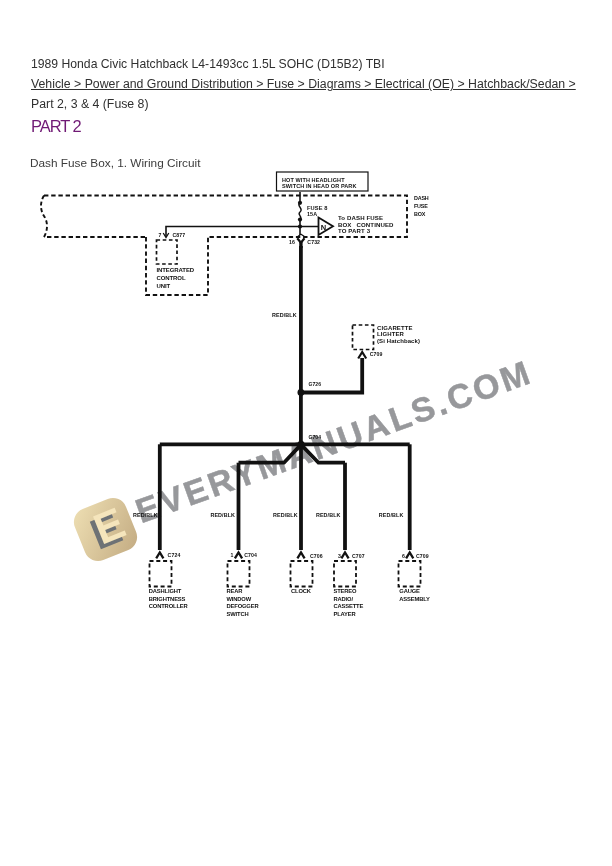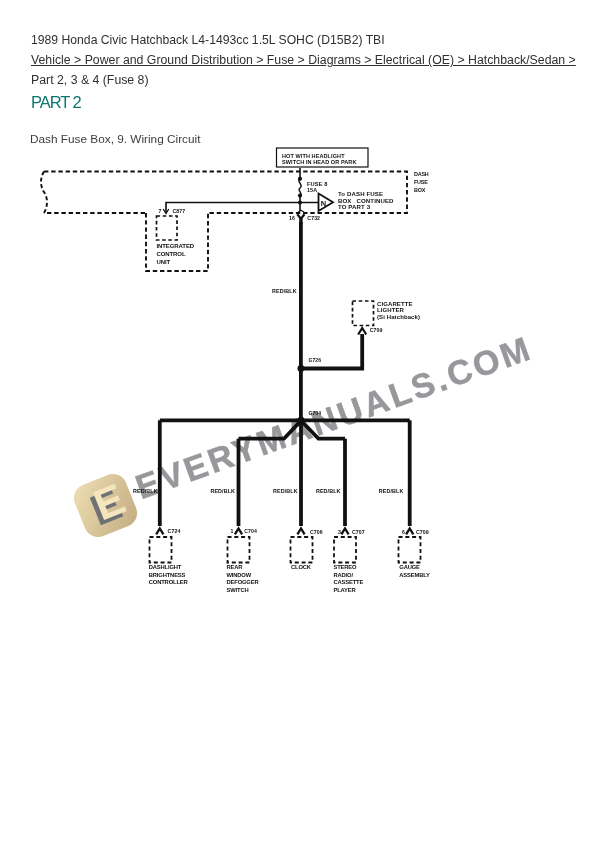--- a/index.html
+++ b/index.html
@@ -1,32 +1,32 @@
 <!DOCTYPE html>
 <html><head>
 <meta charset="utf-8">
 <style>
   html,body{margin:0;padding:0;background:#fff;}
   #page{position:relative;width:612px;height:618px;background:#fff;overflow:hidden;
-        font-family:"Liberation Sans", sans-serif;}
+        font-family:"Liberation Sans", sans-serif;margin-top:24px;}
   .hdr{position:absolute;left:31px;white-space:nowrap;color:#303030;}
   #t1{top:33px;font-size:12.2px;}
   #t2{top:53px;font-size:12.3px;text-decoration:underline;}
   #t3{top:73px;font-size:12.3px;}
-  #t4{top:93px;font-size:16.5px;letter-spacing:-1.05px;color:#0f766e;}
+  #t4{top:93px;font-size:16.5px;letter-spacing:-1.05px;color:#701a75;}
   #t5{top:132px;left:30px;font-size:11.8px;color:#3c3c3c;}
 </style>
 </head>
 <body>
 <div id="page">
   <div class="hdr" id="t1">1989 Honda Civic Hatchback L4-1493cc 1.5L SOHC (D15B2) TBI</div>
   <div class="hdr" id="t2">Vehicle &gt; Power and Ground Distribution &gt; Fuse &gt; Diagrams &gt; Electrical (OE) &gt; Hatchback/Sedan &gt;</div>
   <div class="hdr" id="t3">Part 2, 3 &amp; 4 (Fuse 8)</div>
   <div class="hdr" id="t4">PART 2</div>
-  <div class="hdr" id="t5">Dash Fuse Box, 9. Wiring Circuit</div>
+  <div class="hdr" id="t5">Dash Fuse Box, 1. Wiring Circuit</div>
 
   <svg id="diag" width="612" height="866" viewBox="0 0 612 866" style="position:absolute;left:0;top:0" font-family="Liberation Sans, sans-serif">
     <defs>
       <linearGradient id="lg" x1="0" y1="0" x2="1" y2="1">
         <stop offset="0" stop-color="#eedfb3"></stop>
         <stop offset="1" stop-color="#c3ab82"></stop>
       </linearGradient>
     </defs>
 
     <g id="wm">

